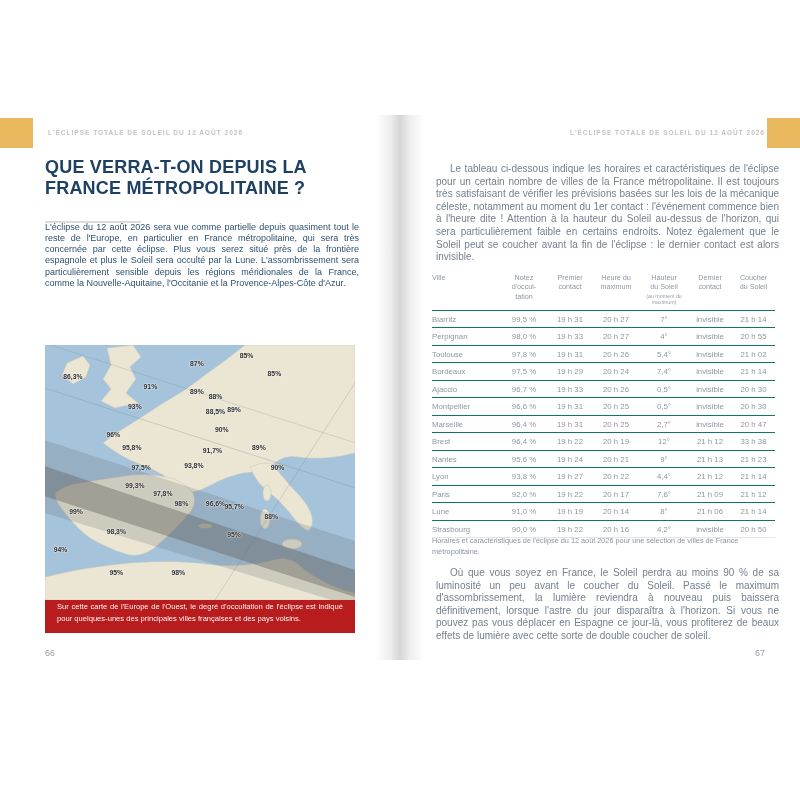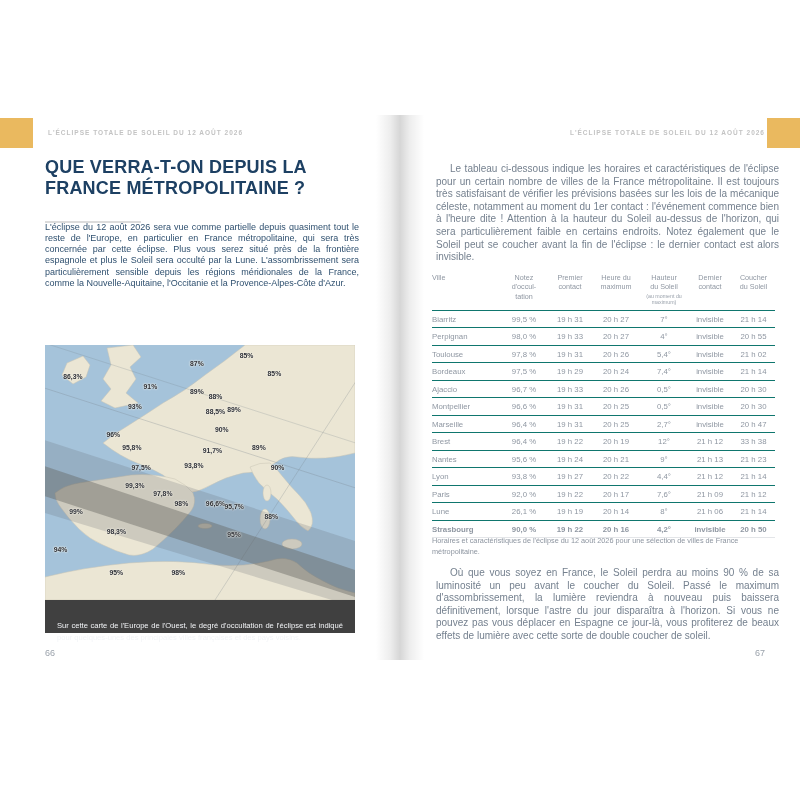--- a/index.html
+++ b/index.html
@@ -35,43 +35,43 @@
   .map-block{position:absolute;left:45px;top:230px;width:310px;height:288px;}
   .map-canvas{position:absolute;left:0;top:0;width:310px;height:255px;background:#a5c3da;overflow:hidden;}
   .map-canvas svg{position:absolute;left:0;top:0;}
   .map-labels{position:absolute;left:0;top:0;width:100%;height:100%;}
   .map-label{
     position:absolute;transform:translate(-50%,-50%);
     font-size:6.8px;font-weight:700;color:#2e3138;white-space:nowrap;
     text-shadow:0 0 2px #f4f1e8,0 0 2px #f4f1e8;
   }
   .map-caption{
-    position:absolute;left:0;top:255px;width:310px;height:33px;background:#404040;
-    box-sizing:border-box;padding:20px 12px 0 12px;
+    position:absolute;left:0;top:255px;width:310px;height:33px;background:#b91c1c;
+    box-sizing:border-box;padding:1px 12px 0 12px;
     font-size:7.6px;line-height:1.55;color:#f2f4f7;text-align:justify;
   }
   .page-number{position:absolute;top:533px;font-size:9px;color:#9aa2ab;}
   .page-number.left{left:45px;}
   .page-number.right{right:35px;text-align:right;}
 
   
   .para{
     position:absolute;width:343px;left:436px;
     font-size:10px;line-height:1.26;color:#75818f;text-align:justify;text-indent:14px;
   }
   .para1{top:48px;}
   .para2{top:452px;}
   .etable{position:absolute;left:432px;top:158px;width:343px;}
   .thead,.trow{display:grid;grid-template-columns:68px 48px 44px 48px 48px 44px 43px;}
   .thead{padding-bottom:4px;}
   .th{font-size:7.2px;line-height:1.3;color:#8f97a2;text-align:center;}
   .th.col0{text-align:left;}
   .th-note{font-size:5.3px;line-height:1.25;color:#9aa2ac;margin-top:1px;}
   .trow{border-top:1px solid #0f766e;align-items:center;height:16.5px;}
-  .tbody .trow:last-child{border-bottom:1px solid #e3e5e8;font-weight:bold;}
+  .tbody .trow:last-child{border-bottom:1px solid #e3e5e8;}
   .td{font-size:7.8px;color:#8f97a2;text-align:center;white-space:nowrap;}
   .td.col0{text-align:left;}
   .table-caption{
     position:absolute;left:432px;top:420px;width:343px;
     font-size:7.3px;line-height:1.55;color:#8d95a0;
   }
 </style>
 </head>
 <body>
 
@@ -286,21 +286,21 @@
           <div class="td col0">Paris</div>
           <div class="td col1">92,0 %</div>
           <div class="td col2">19 h 22</div>
           <div class="td col3">20 h 17</div>
           <div class="td col4">7,6°</div>
           <div class="td col5">21 h 09</div>
           <div class="td col6">21 h 12</div>
         </div>
         <div class="trow">
           <div class="td col0">Lune</div>
-          <div class="td col1">26,1 %</div>
+          <div class="td col1">91,0 %</div>
           <div class="td col2">19 h 19</div>
           <div class="td col3">20 h 14</div>
           <div class="td col4">8°</div>
           <div class="td col5">21 h 06</div>
           <div class="td col6">21 h 14</div>
         </div>
         <div class="trow">
           <div class="td col0">Strasbourg</div>
           <div class="td col1">90,0 %</div>
           <div class="td col2">19 h 22</div>

